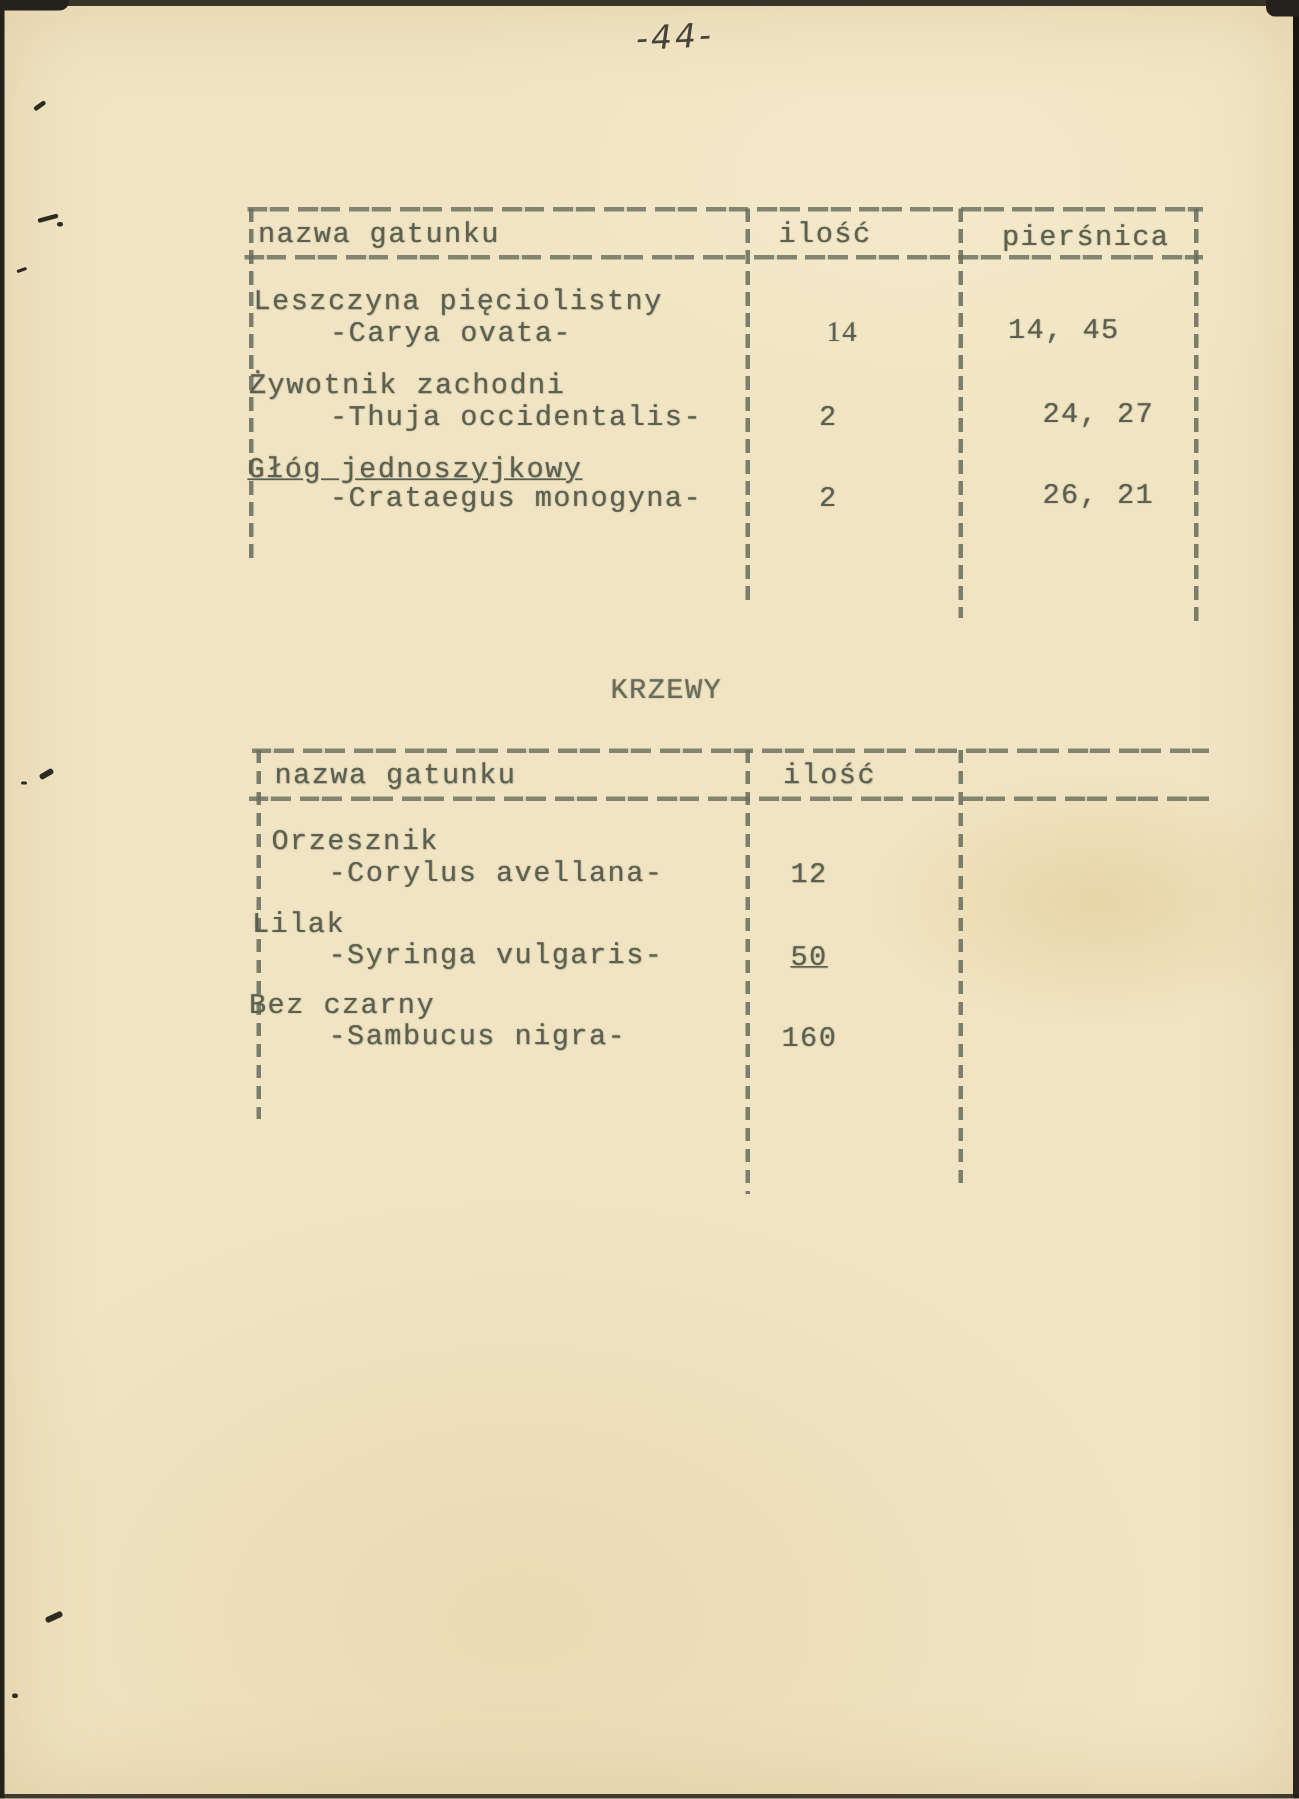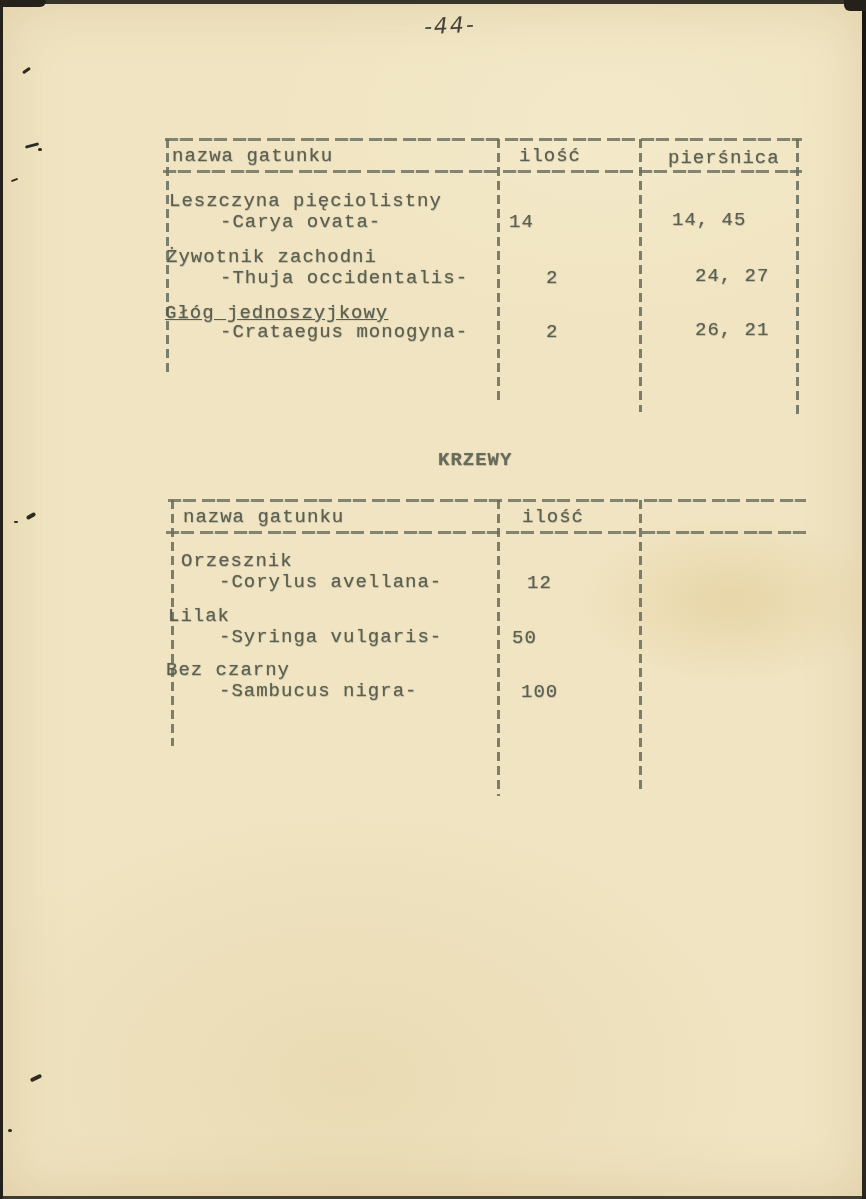--- a/index.html
+++ b/index.html
@@ -93,58 +93,58 @@
     <div class="vline" style="left:497px; top:139px; height:263px;"></div>
     <div class="vline" style="left:639px; top:139px; height:273px;"></div>
     <div class="vline" style="left:796px; top:139px; height:277px;"></div>
 
     <div class="tw" style="left:172px; top:146px;">nazwa gatunku</div>
     <div class="tw" style="left:519px; top:146px;">ilość</div>
     <div class="tw" style="left:668px; top:148px;">pierśnica</div>
 
     <div class="tw" style="left:169px; top:191px;">Leszczyna pięciolistny</div>
     <div class="tw" style="left:220px; top:212px;">-Carya ovata-</div>
-    <div class="tw" style="left:509px; top:212px;">14</div>
+    <div class="tw" style="left:551px; top:212px;font-family:Liberation Serif, serif;">14</div>
     <div class="tw" style="left:672px; top:210px;">14, 45</div>
 
     <div class="tw" style="left:166px; top:247px;">Żywotnik zachodni</div>
     <div class="tw" style="left:220px; top:268px;">-Thuja occidentalis-</div>
     <div class="tw" style="left:546px; top:268px;">2</div>
     <div class="tw" style="left:695px; top:266px;">24, 27</div>
 
     <div class="tw" style="left:165px; top:303px;text-decoration:underline;">Głóg jednoszyjkowy</div>
     <div class="tw" style="left:220px; top:322px;">-Crataegus monogyna-</div>
     <div class="tw" style="left:546px; top:322px;">2</div>
     <div class="tw" style="left:695px; top:320px;">26, 21</div>
   </div>
 
-  <div class="tw tw-faded" style="left:438px; top:450px;font-weight:bold;">KRZEWY</div>
+  <div class="tw tw-faded" style="left:407px; top:450px;">KRZEWY</div>
 
   <div>
 
     <div class="hline" style="left:168px; top:499px; width:638px;"></div>
     <div class="hline" style="left:166px; top:531px; width:640px;"></div>
     <div class="vline" style="left:171px; top:500px; height:246px;"></div>
     <div class="vline" style="left:497px; top:500px; height:296px;"></div>
     <div class="vline" style="left:639px; top:500px; height:291px;"></div>
 
     <div class="tw" style="left:183px; top:507px;">nazwa gatunku</div>
     <div class="tw" style="left:522px; top:507px;">ilość</div>
 
     <div class="tw" style="left:181px; top:551px;">Orzesznik</div>
     <div class="tw" style="left:219px; top:572px;">-Corylus avellana-</div>
     <div class="tw" style="left:527px; top:573px;">12</div>
 
     <div class="tw" style="left:168px; top:606px;text-align:right;">Lilak</div>
     <div class="tw" style="left:219px; top:627px;">-Syringa vulgaris-</div>
-    <div class="tw" style="left:512px; top:628px;">50</div>
+    <div class="tw" style="left:527px; top:628px;text-decoration:underline;">50</div>
 
     <div class="tw" style="left:166px; top:660px;">Bez czarny</div>
     <div class="tw" style="left:219px; top:681px;">-Sambucus nigra-</div>
-    <div class="tw" style="left:521px; top:682px;">100</div>
+    <div class="tw" style="left:521px; top:682px;">160</div>
   </div>
 
   <div class="speck" style="left:22px;  top:69px;   width:9px;  height:3px; transform:rotate(-35deg);"></div>
   <div class="speck" style="left:25px;  top:144px;  width:14px; height:3px; transform:rotate(-15deg);"></div>
   <div class="speck" style="left:38px;  top:148px;  width:4px;  height:3px;"></div>
   <div class="speck" style="left:11px;  top:179px;  width:7px;  height:2px; transform:rotate(-20deg);"></div>
   <div class="speck" style="left:26px;  top:514px;  width:10px; height:4px; transform:rotate(-30deg);"></div>
   <div class="speck" style="left:14px;  top:521px;  width:4px;  height:2px;"></div>
   <div class="speck" style="left:30px;  top:1076px; width:12px; height:4px; transform:rotate(-25deg);"></div>
   <div class="speck" style="left:8px;   top:1129px; width:4px;  height:3px;"></div>

